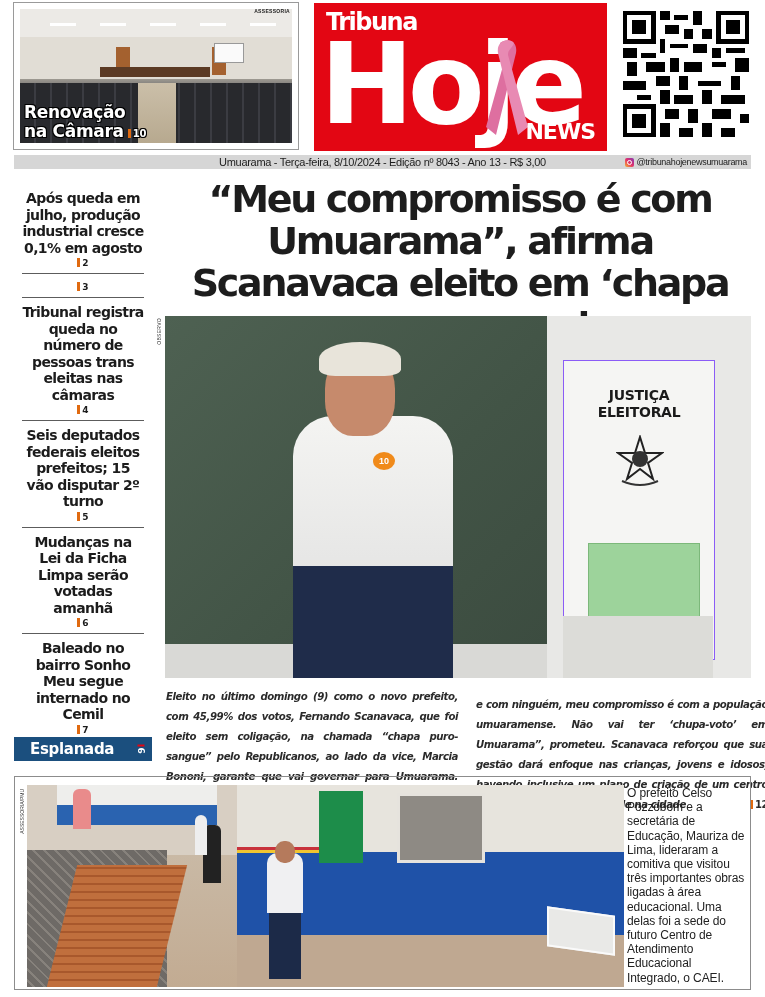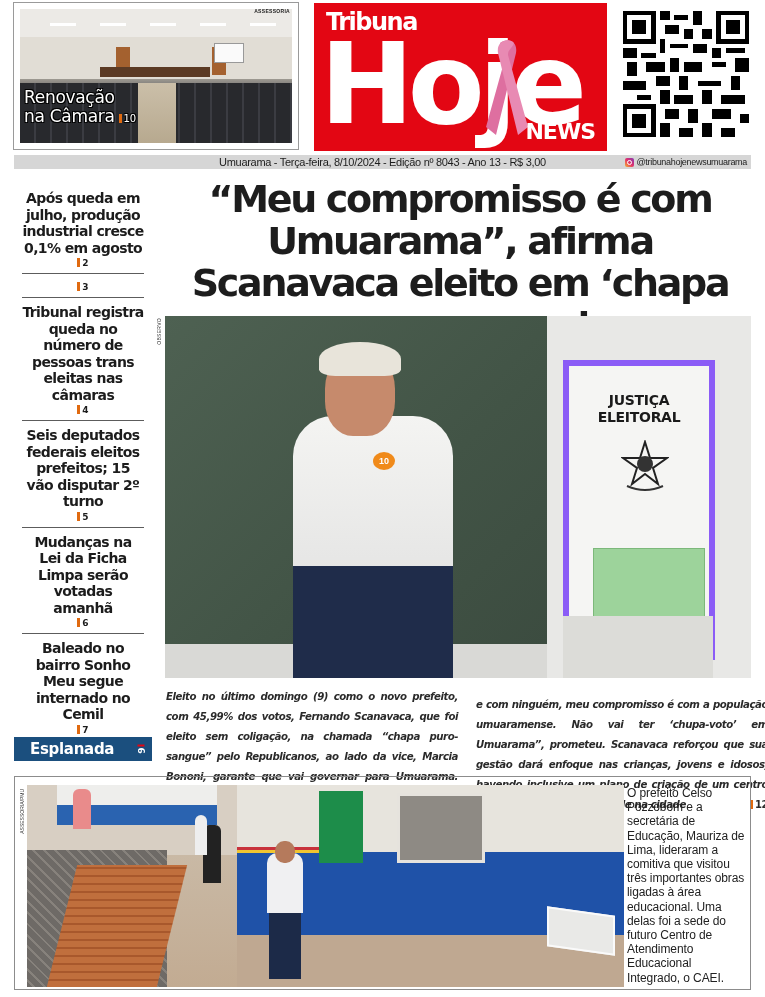--- a/index.html
+++ b/index.html
@@ -21,21 +21,21 @@
   .teaser-photo .door { position: absolute; top: 38px; width: 14px; height: 28px; background: #a4612f; }
   .teaser-photo .screen { position: absolute; right: 48px; top: 34px; width: 30px; height: 20px; background: #fafafa; border: 1px solid #999; }
   .teaser-photo .bench { position: absolute; left: 80px; top: 58px; width: 110px; height: 10px; background: #5b3a24; }
   .teaser-photo .seats { position: absolute; left: 0; right: 0; top: 74px; bottom: 0;
     background: repeating-linear-gradient(90deg, #28292d 0 14px, #3b3c42 14px 16px); }
   .teaser-photo .aisle { position: absolute; left: 118px; width: 38px; top: 74px; bottom: 0; background: linear-gradient(180deg,#cbbfa9,#b7a98f); }
   .teaser-credit {
     position: absolute; right: 2px; top: -1px; font-size: 5px; font-weight: bold; letter-spacing: .3px; color: #222;
   }
   .teaser-title {
-    position: absolute; left: 4px; bottom: 15px; color: #fff; font-weight: normal;
+    position: absolute; left: 4px; bottom: 0; color: #fff; font-weight: bold;
     font-family: "DejaVu Sans", sans-serif; font-size: 17px; line-height: 19px;
     text-shadow: 1px 1px 0 #000, -1px -1px 0 #000, 1px -1px 0 #000, -1px 1px 0 #000;
     letter-spacing: -0.3px;
   }
   .teaser-title .page-ref { font-size: 10px; color:#fff; margin-left: 4px; }
   .page-bar { display: inline-block; width: 3px; height: 9px; background: #e06a10; margin-right: 2px; vertical-align: -1px; }
 
   .logo {
     position: absolute; left: 314px; top: 3px; width: 293px; height: 148px; background: #e30613; overflow: hidden;
   }
@@ -92,21 +92,21 @@
     background: #ededeb;
   }
   .main-photo .chalkboard { position: absolute; left: 0; top: 0; width: 382px; height: 328px; background: linear-gradient(135deg,#4e6152 0%,#425446 60%,#3c4c40 100%); }
   .main-photo .chalk-frame { position: absolute; left: 0; top: 328px; width: 382px; height: 34px; background: #d9d9d6; }
   .main-photo .wall-right { position: absolute; left: 382px; top: 0; right: 0; height: 100%; background: #e8e8e6; }
   .main-photo .person-body { position: absolute; left: 128px; top: 100px; width: 160px; height: 262px; background: linear-gradient(180deg,#f4f4f2,#dcdcdc); border-radius: 40px 40px 0 0; }
   .main-photo .person-head { position: absolute; left: 160px; top: 34px; width: 70px; height: 86px; background: #c68a6c; border-radius: 45% 45% 40% 40%; }
   .main-photo .hair { position: absolute; left: 154px; top: 26px; width: 82px; height: 34px; background: #e8e4da; border-radius: 50% 50% 20% 20%; }
   .main-photo .jeans { position: absolute; left: 128px; top: 250px; width: 160px; height: 112px; background: #1f2c4a; }
   .main-photo .badge { position: absolute; left: 208px; top: 136px; width: 22px; height: 18px; border-radius: 50%; background: #f08a1a; color: #fff; font-size: 9px; font-weight: bold; text-align:center; line-height:18px; }
-  .main-photo .booth { position: absolute; left: 398px; top: 44px; width: 152px; height: 300px; background: #f5f5f3; border: 6px solid #8b5cf6; }
+  .main-photo .booth { position: absolute; left: 398px; top: 44px; width: 152px; height: 300px; background: #f5f5f3; border: 1px solid #8b5cf6; }
   .main-photo .booth-text { position: absolute; left: 0; right: 0; top: 26px; text-align: center; font-weight: bold; font-size: 14px; line-height: 17px; color: #1a1a1a; font-family: "DejaVu Sans", sans-serif; letter-spacing: -0.3px; }
   .main-photo .emblem { position: absolute; left: 52px; top: 74px; width: 48px; height: 52px; }
   .main-photo .notice { position: absolute; left: 24px; top: 182px; width: 112px; height: 74px; background: #9dd39b; border: 1px solid #7cb87a; }
   .main-photo .urn { position: absolute; left: 398px; top: 300px; width: 150px; height: 62px; background: #dcdcd8; }
   .photo-credit-v { position: absolute; left: 156px; top: 318px; font-size: 5px; writing-mode: vertical-rl; transform: rotate(180deg); color: #333; letter-spacing: .3px; }
 
   .body-text {
     position: absolute; top: 687px; width: 292px; font-family: "DejaVu Sans", sans-serif; font-style: italic; font-weight: bold;
     font-size: 10.2px; line-height: 20px; color: #2a2a2a; letter-spacing: -0.45px; text-align: justify;
   }

